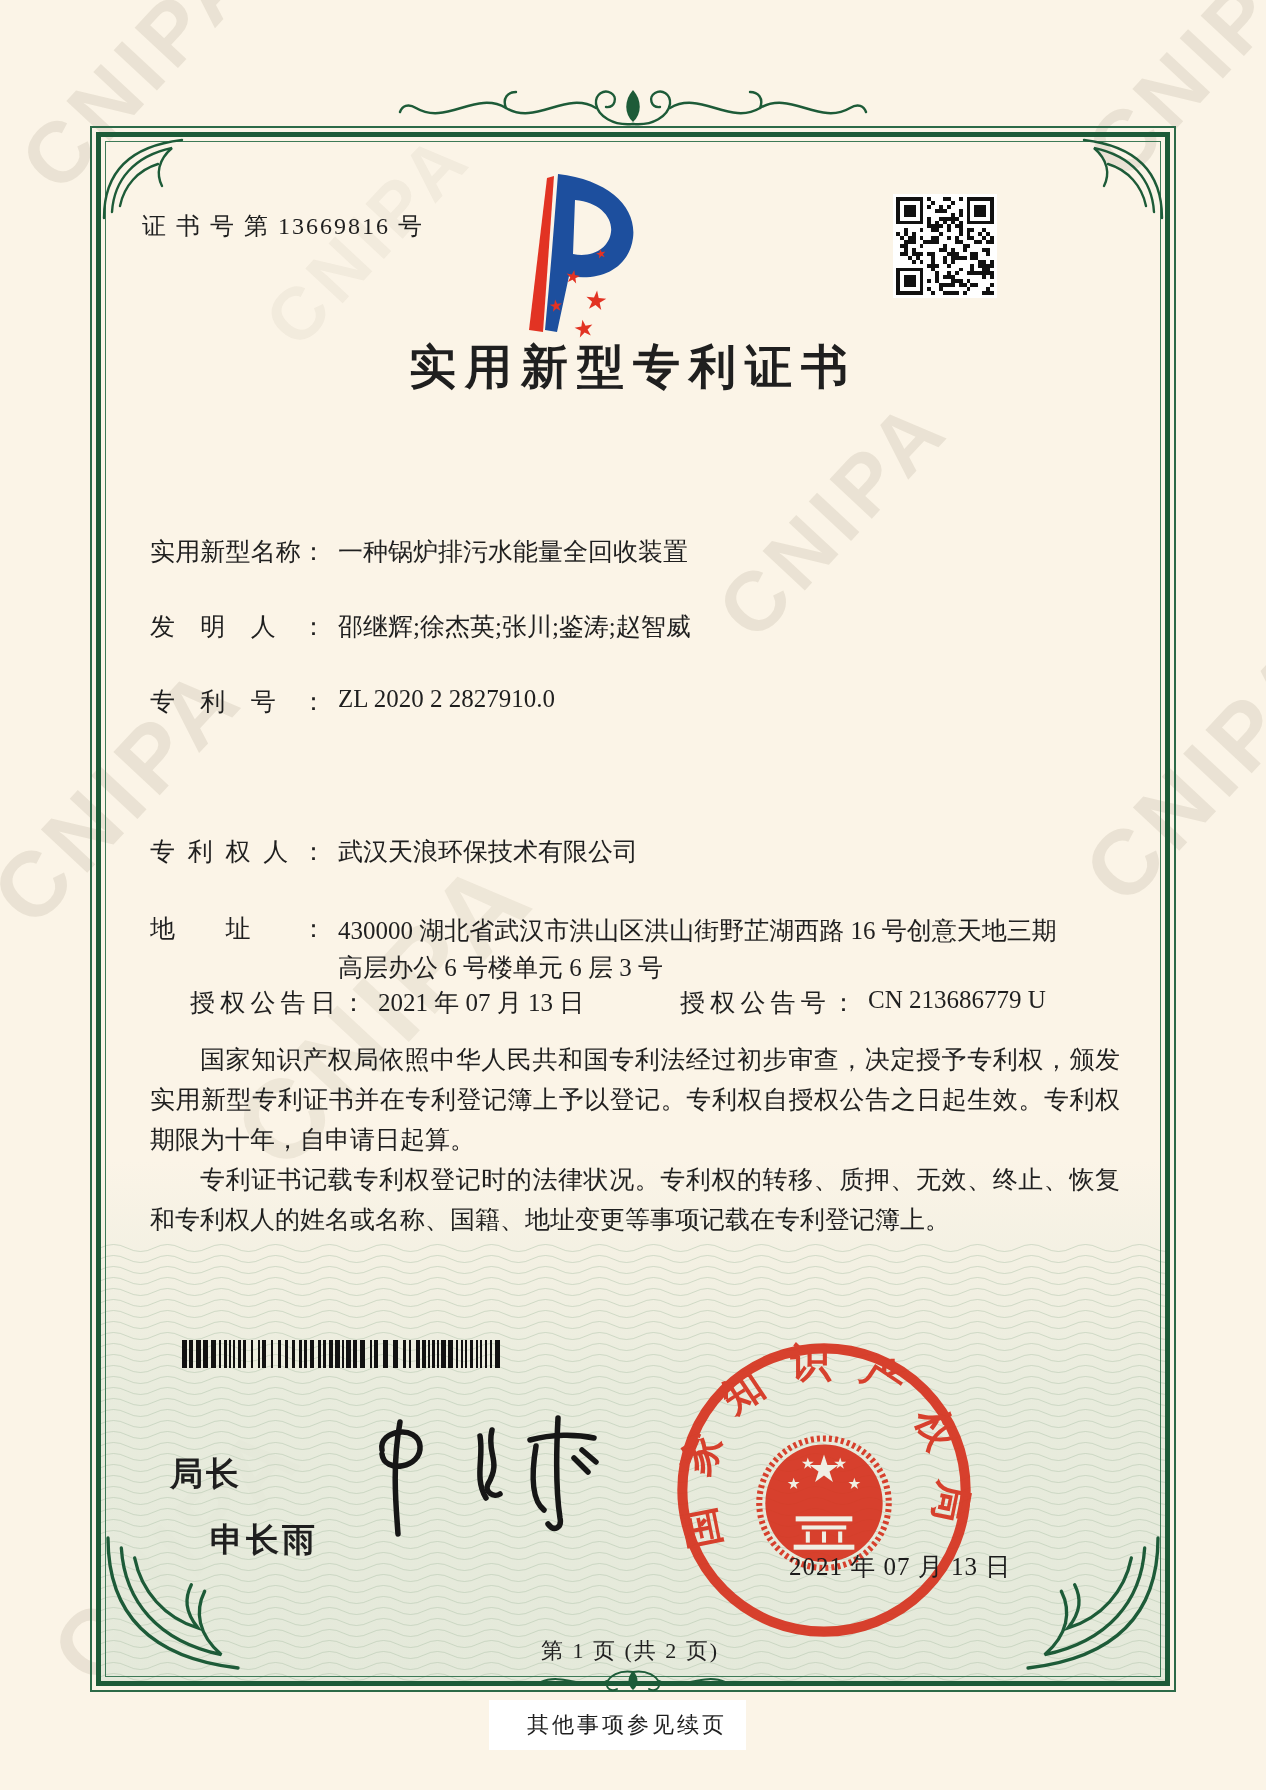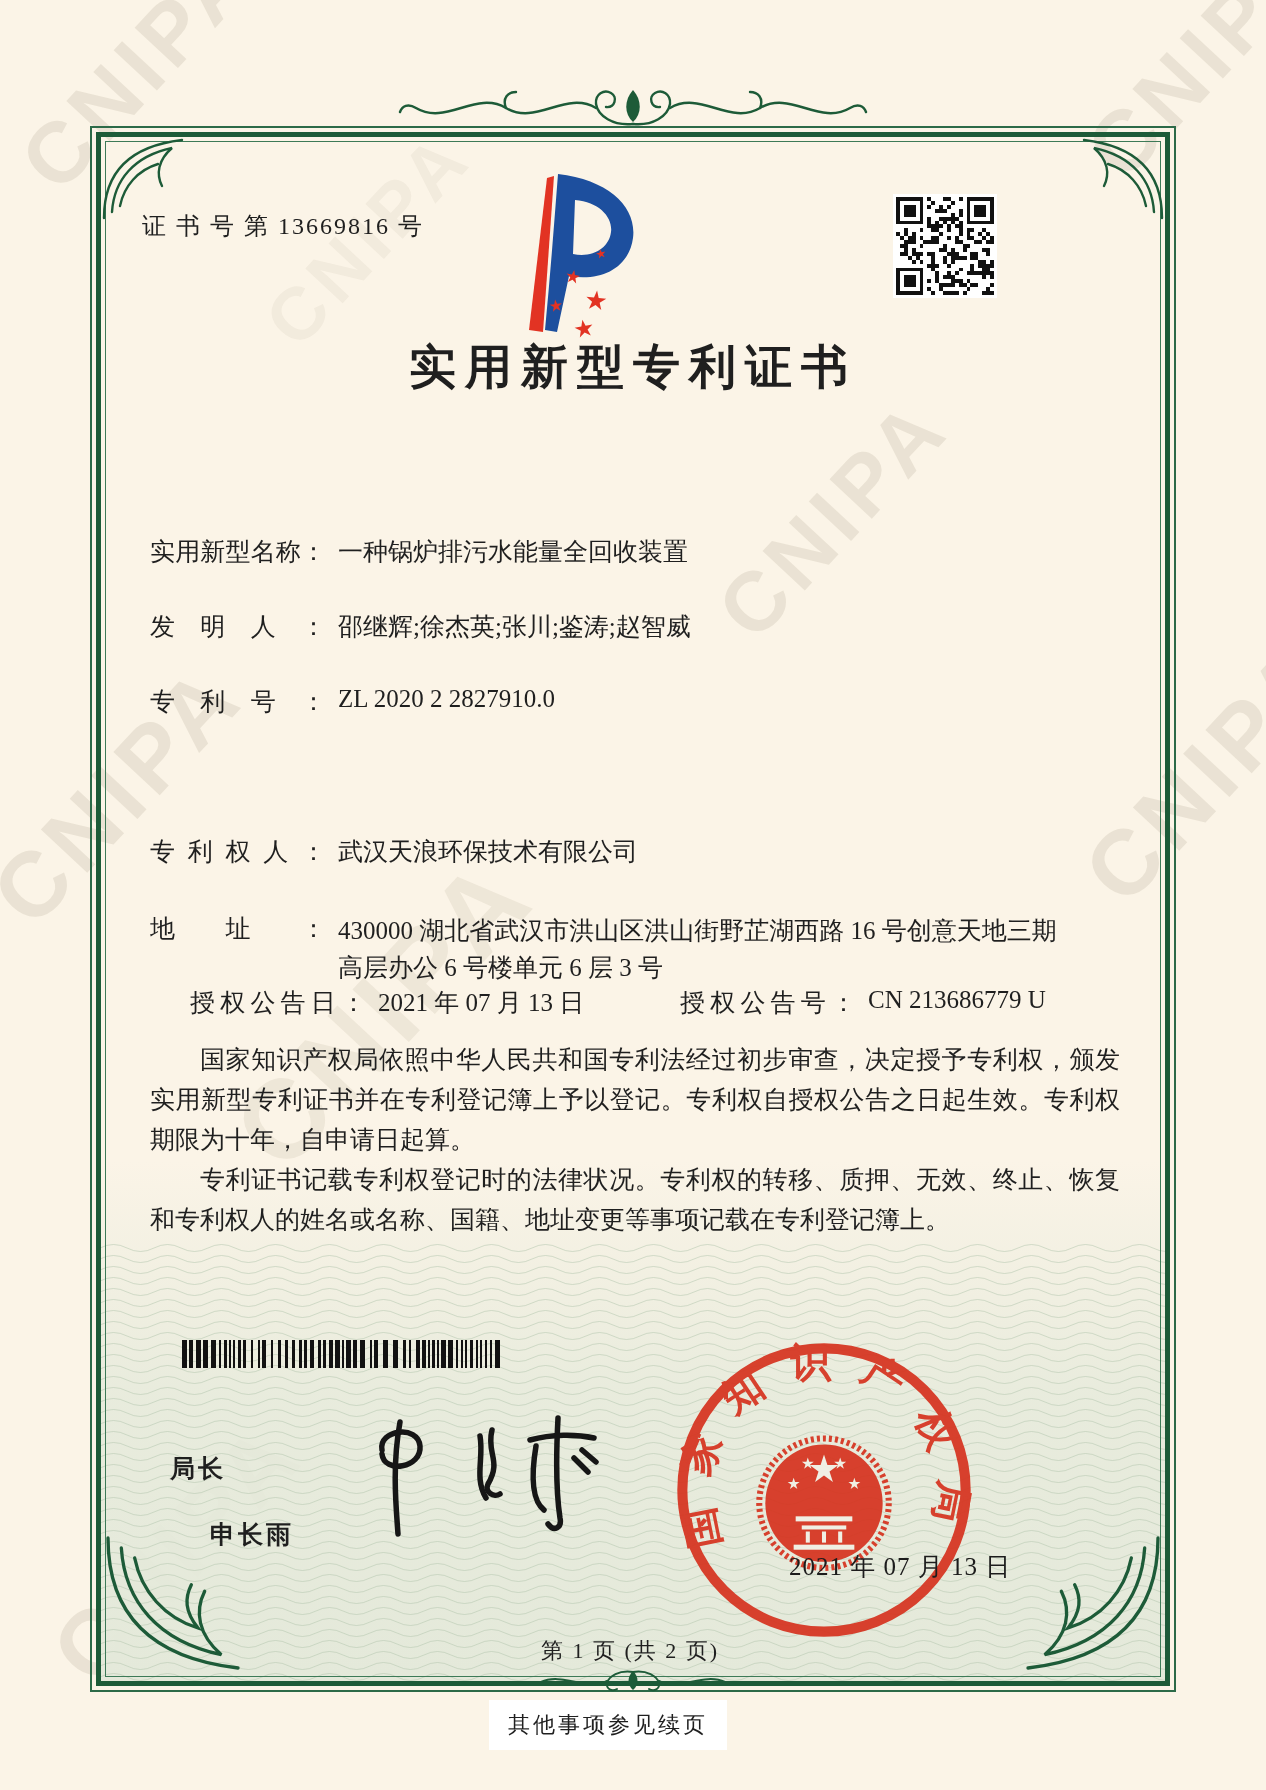--- a/index.html
+++ b/index.html
@@ -30,30 +30,30 @@
   .fvalue{margin-left:12px;display:inline-block;vertical-align:top;}
   .field.addr{white-space:normal;}
   .field.addr .fvalue{width:724px;line-height:37px;}
   .grant2{position:absolute;left:490px;top:0;white-space:nowrap;}
   
   .paras{position:absolute;left:150px;top:1040px;width:970px;font-size:25px;line-height:40px;
          text-align:justify;z-index:5;}
   .paras p{margin:0;text-indent:2em;}
   
   .barcode{position:absolute;left:182px;top:1340px;z-index:5;}
-  .sig-label{position:absolute;left:170px;font-size:25px;letter-spacing:3px;z-index:5;
+  .sig-label{position:absolute;left:170px;font-size:33px;letter-spacing:3px;z-index:5;
              font-family:Liberation Serif, serif;font-weight:700;}
   .autograph{position:absolute;left:362px;top:1406px;z-index:5;}
   .seal{position:absolute;left:652px;top:1316px;width:344px;height:344px;z-index:6;opacity:.93;}
   .seal-date{position:absolute;left:742px;top:1550px;width:316px;text-align:center;font-size:25px;
              letter-spacing:1px;color:#1c1c1c;z-index:7;}
   .pageno{position:absolute;left:90px;top:1636px;width:1080px;text-align:center;font-size:22px;
           letter-spacing:2px;z-index:5;}
   .note{position:absolute;left:489px;top:1700px;width:238px;height:50px;background:#ffffff;z-index:5;
-        text-align:center;line-height:50px;font-size:22px;letter-spacing:3px;}
+        text-align:center;line-height:50px;font-size:22px;letter-spacing:3px;padding-left:19px;}
 </style>
 </head>
 <body>
 
 <svg width="0" height="0" style="position:absolute" aria-hidden="true">
   <defs>
     <path id="star" d="M0 -10 L2.245 -3.09 9.511 -3.09 3.633 1.18 5.878 8.09 0 3.82 -5.878 8.09 -3.633 1.18 -9.511 -3.09 -2.245 -3.09 Z"></path>
   </defs>
 </svg>
 

